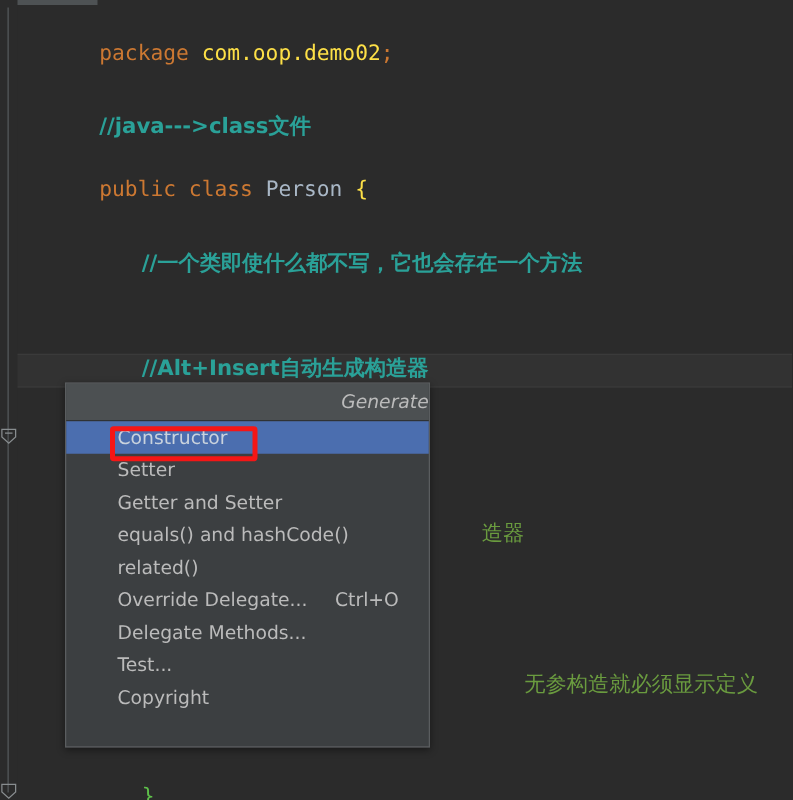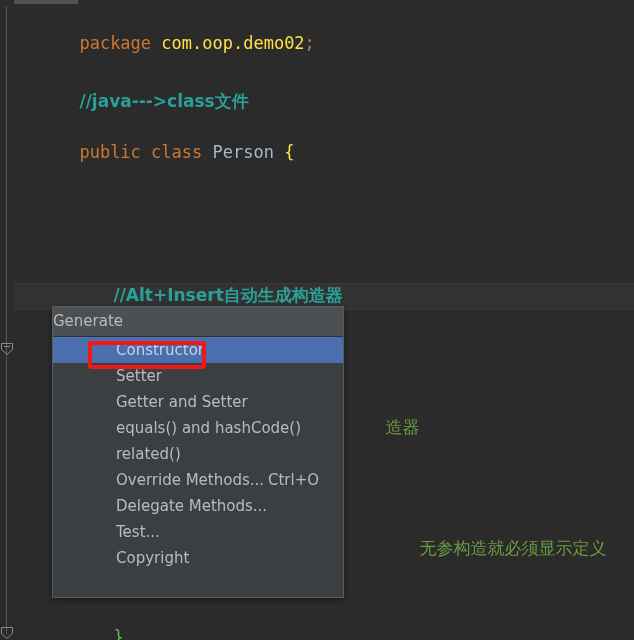--- a/index.html
+++ b/index.html
@@ -89,34 +89,35 @@
     width: 292px; height: 292px;
     background: #3c3f41;
     border: 1px solid #5a5d5f;
     box-sizing: border-box;
     font-family: "DejaVu Sans", "Liberation Sans", sans-serif;
     box-shadow: 0 2px 6px rgba(0,0,0,.45);
   }
   .popup-header {
     height: 29px;
     line-height: 29px;
-    text-align: left;
+    text-align: right;
     color: #bbbbbb;
     font-size: 15px;
     background: #4c5052;
     border-bottom: 1px solid #2f3234;
+    font-style: italic;
   }
   .popup-list {
     position: relative;
   }
   .popup-item {
     position: relative;
     height: 26px;
     line-height: 26px;
-    padding-left: 63px;
+    padding-left: 41px;
     color: #bbbbbb;
     font-size: 15px;
     white-space: nowrap;
   }
   .popup-item.selected {
     background: #4b6eaf;
     color: #c9d2dd;
   }
   .popup-item .shortcut {
     position: absolute;
@@ -167,20 +168,23 @@
 
     <div class="line" style="top:58px; left:4px;">
       <span class="cmt-cn">//java---&gt;class文件</span>
     </div>
 
 
     <div class="line" style="top:109px; left:4px;">
       <span class="kw">public </span><span class="kw">class </span><span class="cls">Person </span><span class="plain">{</span>
     </div>
 
+    <div class="line" style="top:168px; left:38px;">
+      <span class="cmt-cn">//一个类即使什么都不写，它也会存在一个方法</span>
+    </div>
 
 
     <div class="line" style="top:252px; left:38px;text-align:center;">
       <span class="cmt-cn">//Alt+Insert自动生成构造器</span>
     </div>
 
     <div class="line" style="top:335px; left:20px;">
       <span class="greenbrace wavy">/*</span>
     </div>
 
@@ -215,21 +219,21 @@
       <div class="popup-item">
         <span>Getter and Setter</span>
       </div>
       <div class="popup-item">
         <span>equals() and hashCode()</span>
       </div>
       <div class="popup-item">
         <span>related()</span>
       </div>
       <div class="popup-item">
-        <span>Override Methods...</span>
+        <span>Override Delegate...</span>
         <span class="shortcut">Ctrl+O</span>
       </div>
       <div class="popup-item">
         <span>Delegate Methods...</span>
       </div>
       <div class="popup-item">
         <span>Test...</span>
       </div>
       <div class="popup-item">
         <span>Copyright</span>

